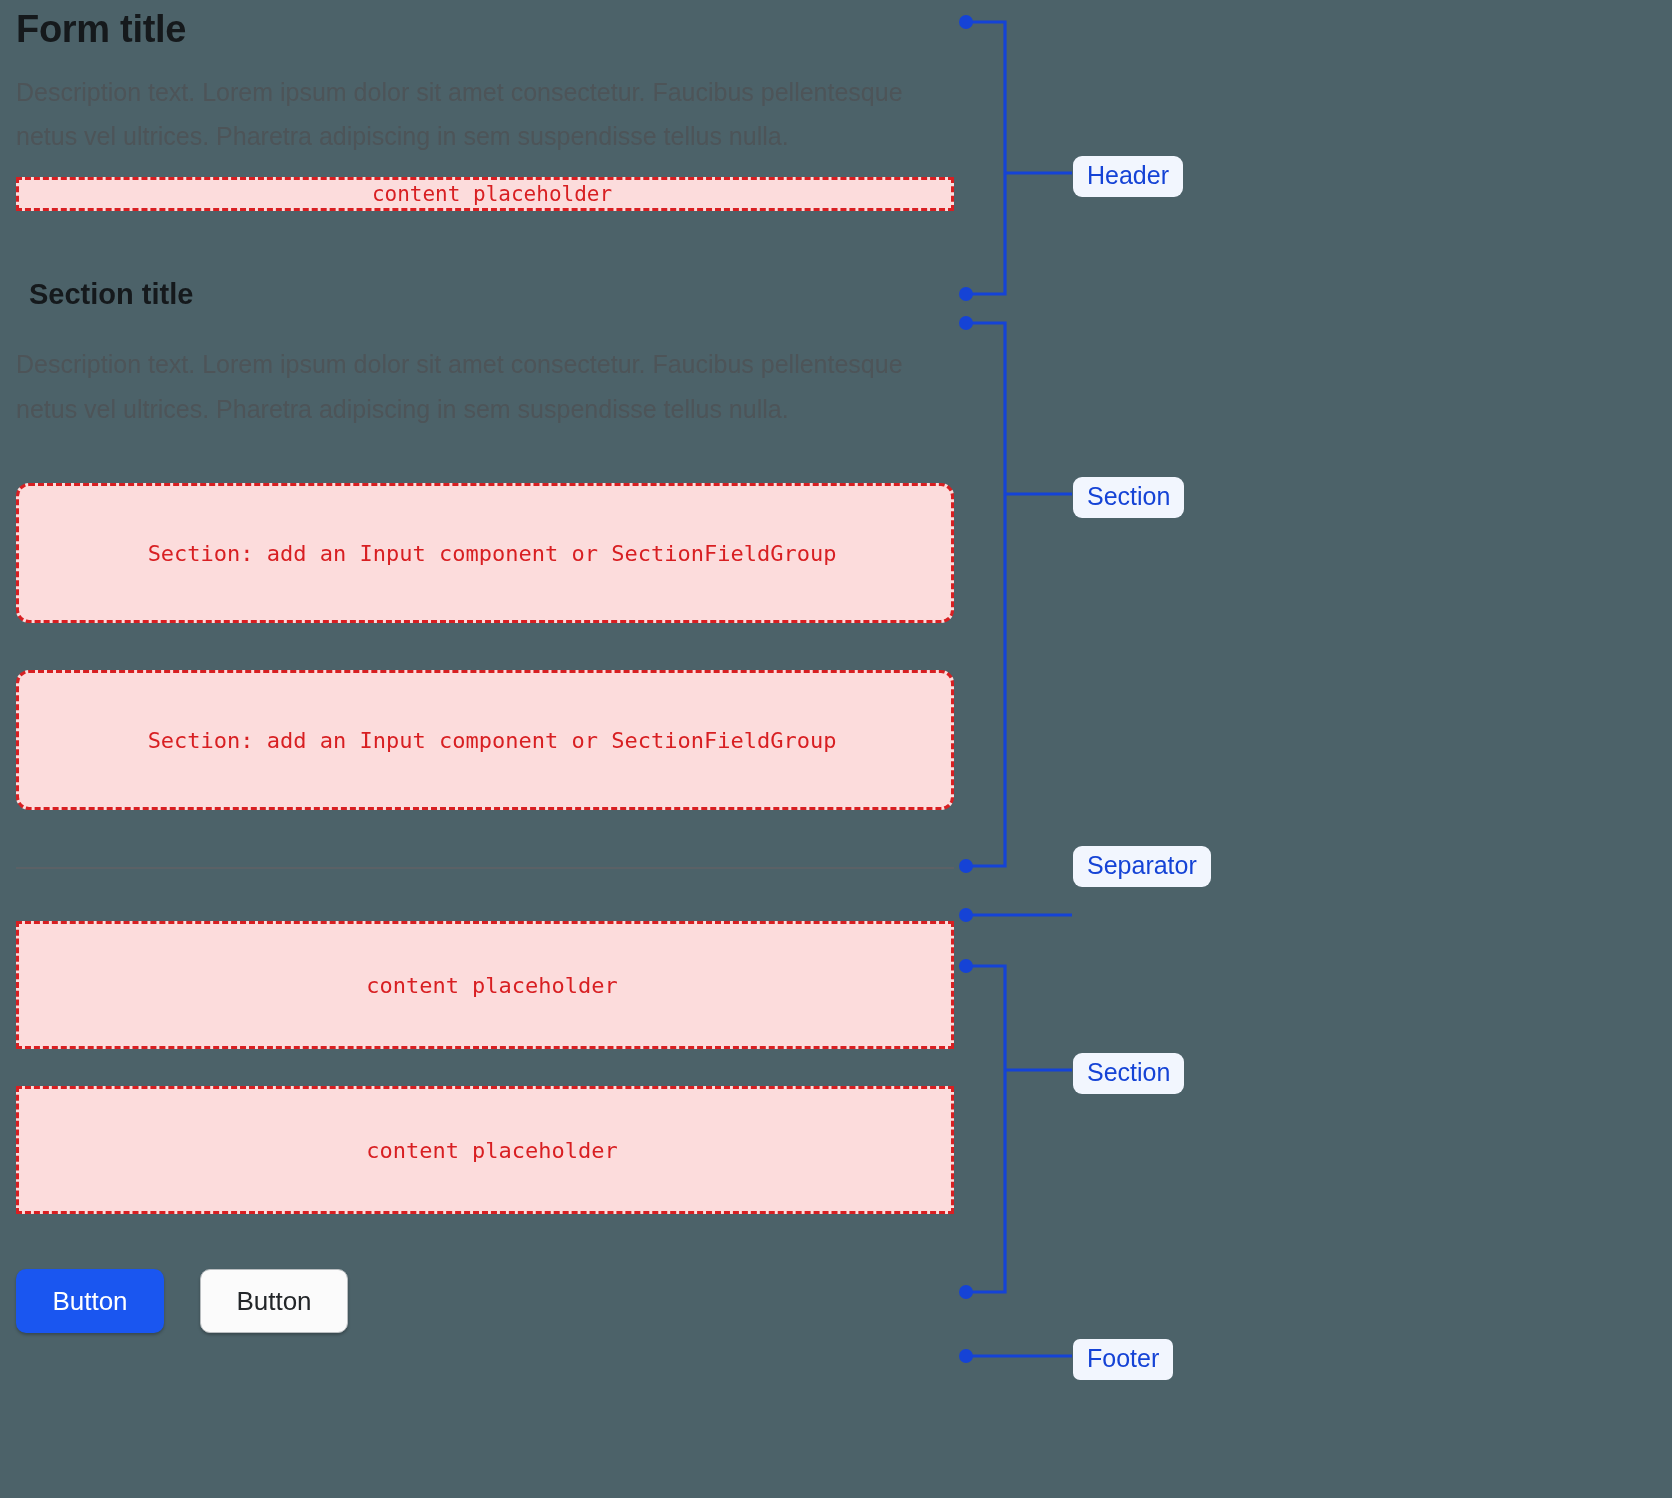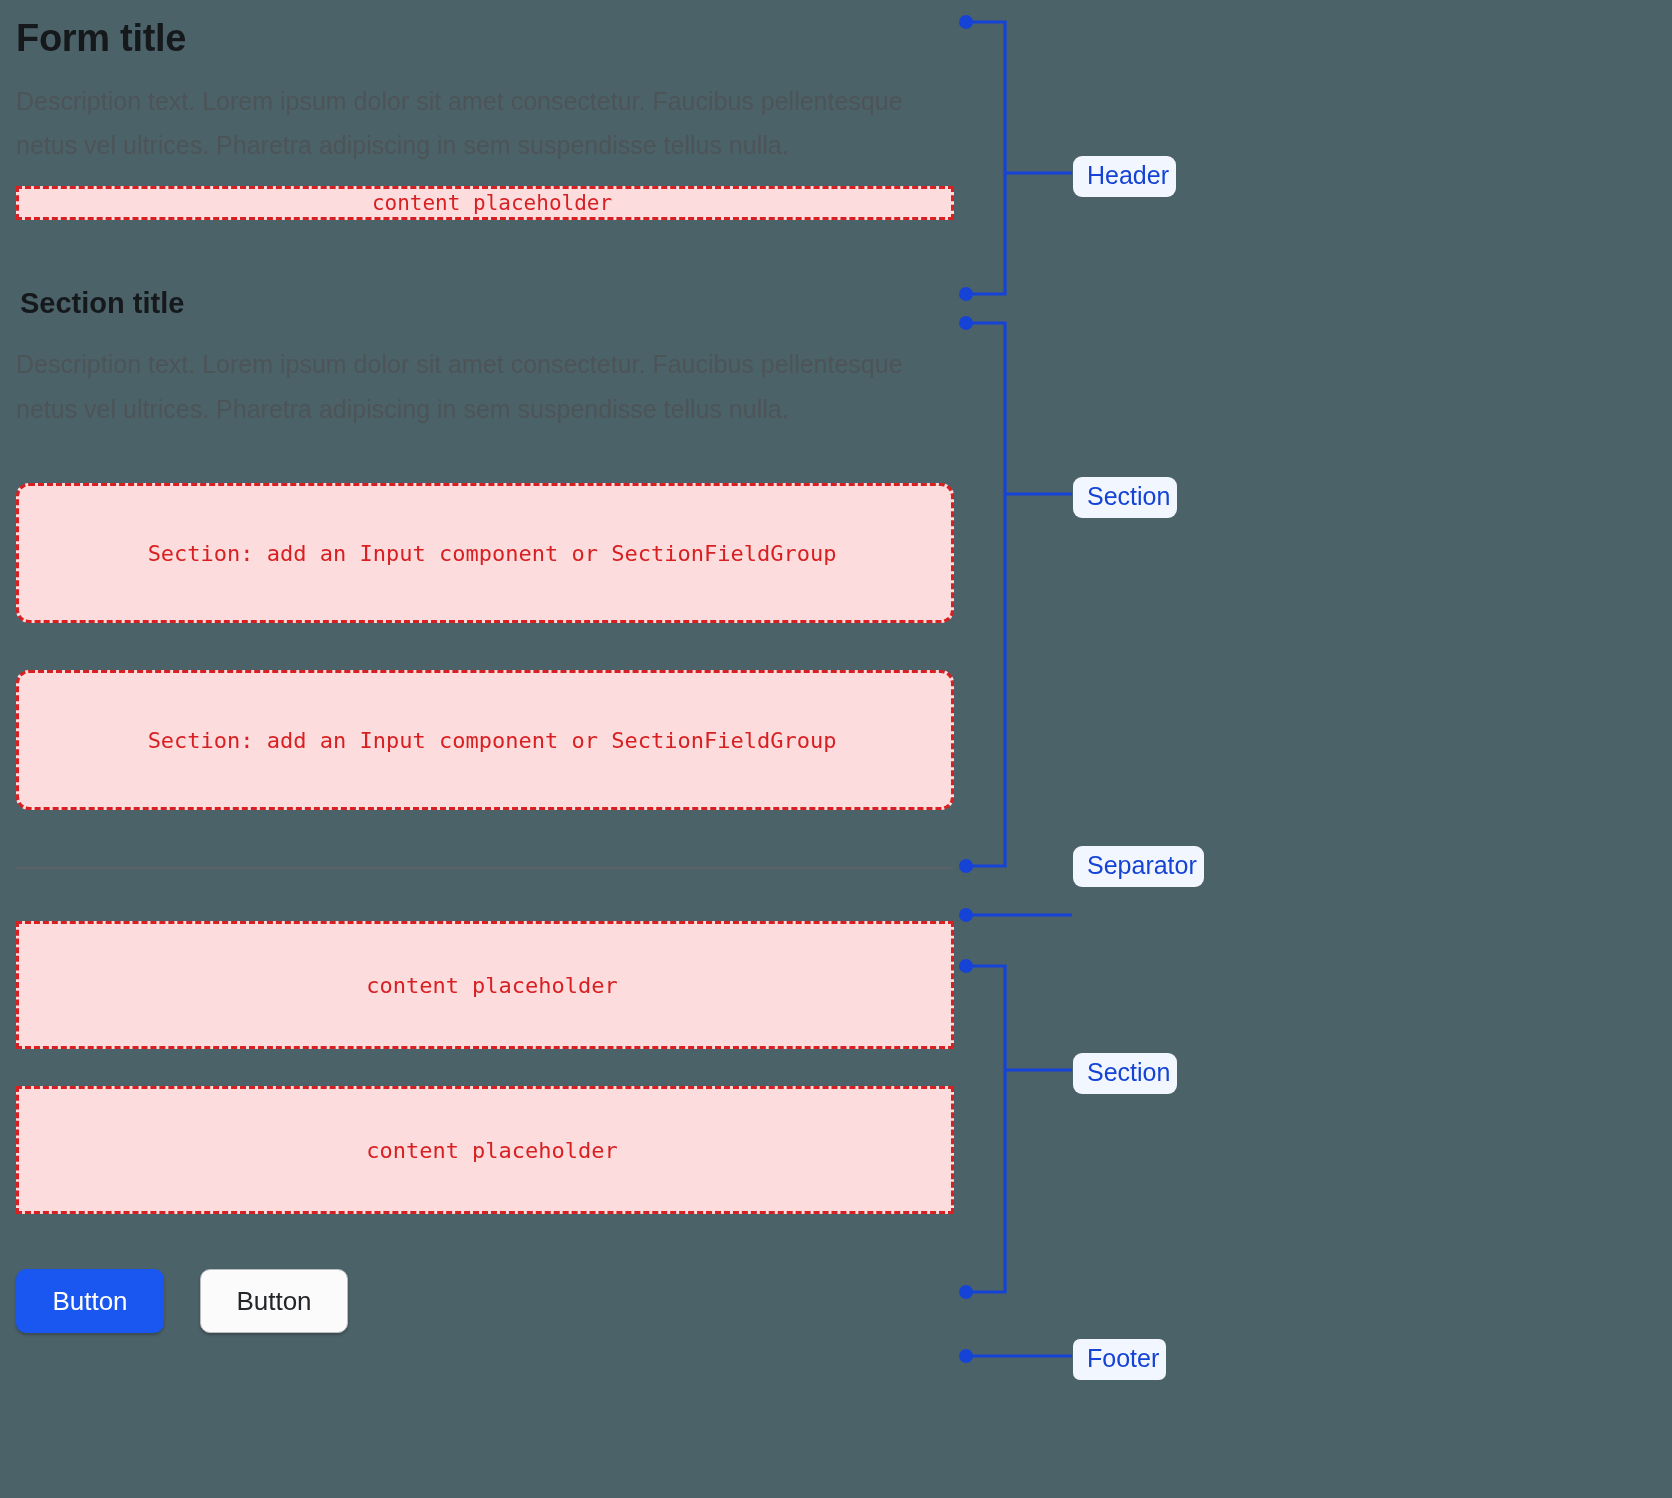--- a/index.html
+++ b/index.html
@@ -27,38 +27,38 @@
     top: 0;
     width: 938px;
   }
 
   .form-title {
     font-size: 38px;
     font-weight: 700;
     color: #15191c;
     letter-spacing: -0.3px;
     margin: 0;
-    padding-top: 17px;
+    padding-top: 8px;
     line-height: 1.15;
   }
 
   .desc {
     font-size: 25px;
     line-height: 1.78;
     color: #4d5458;
     margin: 0;
     padding-top: 18px;
     max-width: 900px;
   }
 
   .section-title {
     font-size: 29px;
     font-weight: 700;
     color: #15191c;
-    margin: 4px;
+    margin: 13px;
     line-height: 1.2;
   }
 
   
   .ph {
     box-sizing: border-box;
     background: #fcdcdc;
     border: 3px dashed #d81f22;
     color: #d81f22;
     font-family: "DejaVu Sans Mono", "Liberation Mono", monospace;
@@ -119,21 +119,21 @@
     pointer-events: none;
   }
   .annot-layer .clickable { pointer-events: auto; }
 
   .badge {
     position: absolute;
     background: #f2f6fe;
     color: #1543d6;
     font-size: 25px;
     font-family: "Liberation Sans", sans-serif;
-    padding: 5px 7px 7px 14px;
+    padding: 5px 14px 7px 14px;
     border-radius: 9px;
     white-space: nowrap;
     line-height: 1.15;
   }
 
   svg.brackets {
     position: absolute;
     left: 0;
     top: 0;
     width: 1672px;

